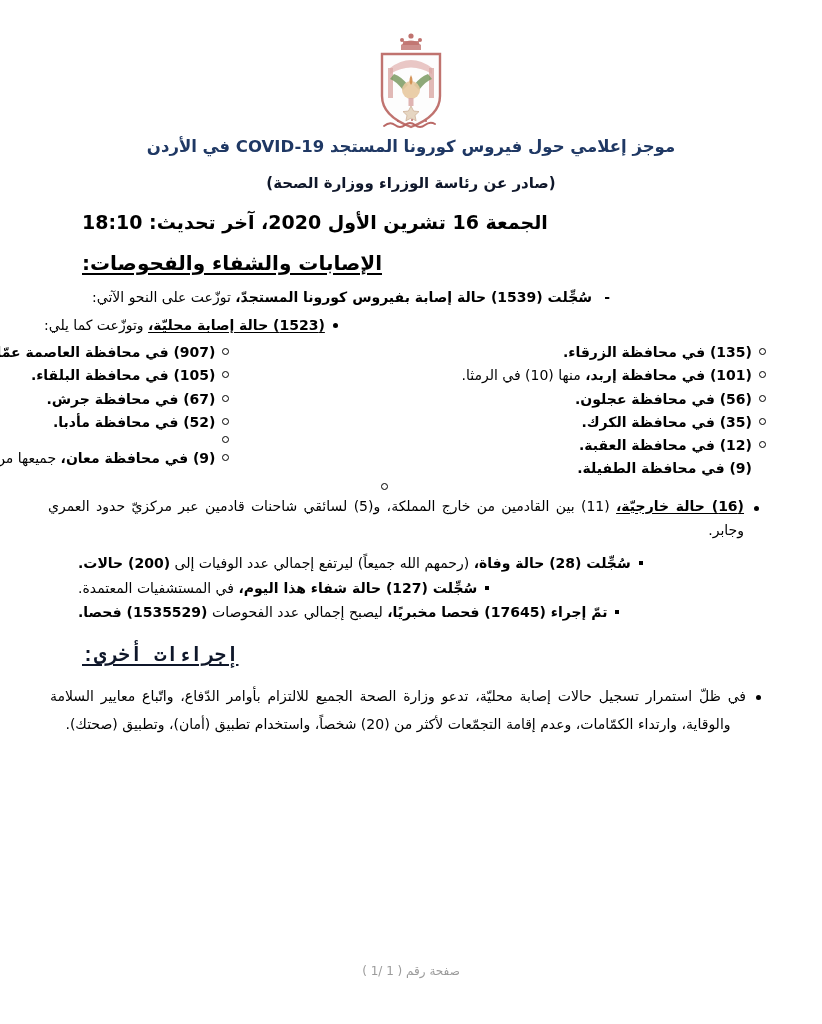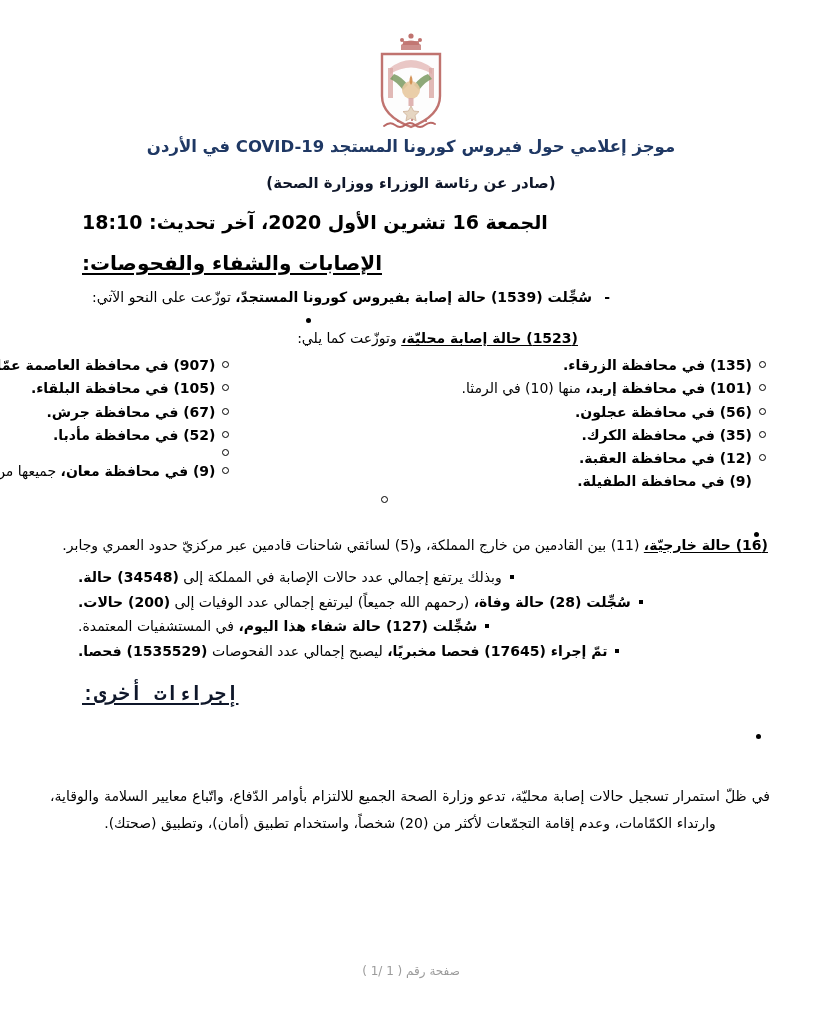--- a/index.html
+++ b/index.html
@@ -95,22 +95,23 @@
     width: 18px;
     flex: none;
     text-align: right;
     font-weight: bold;
   }
   .dash-text { font-weight: bold; }
   .dash-text .normal { font-weight: normal; }
 
   .bullet-row {
     display: flex;
-    flex-direction: column;
+    flex-direction: row;
     align-items: baseline;
+    justify-content: flex-end;
     padding-left: 0;
   }
   .bullet-mark {
     flex: none;
     width: 22px;
     text-align: center;
     font-size: 13px;
     line-height: 1;
     position: relative;
     top: -2px;
@@ -168,22 +169,21 @@
   .lone-circle {
     display: flex;
     justify-content: flex-start;
     padding-right: 383px;
     line-height: 1.66;
   }
 
   
   .external {
     display: flex;
-    flex-direction: column;
-    margin-top: 13px;
+    flex-direction: row;
     padding-right: 10px;
   }
   .external .bullet-mark { width: 24px; top: 6px; }
   .external .body {
     font-size: 14px;
     line-height: 1.78;
     text-align: justify;
     text-align-last: right;
     flex: 1;
     padding-left: 4px;
@@ -199,24 +199,23 @@
     line-height: 1.74;
     padding-left: 34px;
   }
   .stat-row .bullet-mark { width: 20px; top: -3px; }
   .stat-row .txt { font-size: 14px; font-weight: bold; }
   .stat-row .txt .normal { font-weight: normal; }
 
   
   .proc {
     display: flex;
-    flex-direction: column;
+    flex-direction: row;
     margin-top: 16px;
     padding-right: 8px;
-    gap: 48px;
   }
   .proc .bullet-mark { width: 24px; top: 6px; }
   .proc .body {
     font-size: 14px;
     line-height: 1.95;
     text-align: justify;
     text-align-last: center;
     flex: 1;
     padding-left: 6px;
   }
@@ -358,24 +357,20 @@
       <span class="bullet-mark"><span class="circle"></span></span>
     </div>
 
     <div class="external">
       <span class="bullet-mark"><span class="dot"></span></span>
       <span class="body bullet-text"><span class="uline">(16) حالة خارجيّة،</span><span class="normal"> (11) بين القادمين من خارج المملكة، و(5) لسائقي شاحنات قادمين عبر مركزيّ حدود العمري وجابر.</span></span>
     </div>
 
     <div class="stats">
 
-      <div class="stat-row">
-        <span class="bullet-mark"><span class="square"></span></span>
-        <span class="txt"><span class="normal">وبذلك يرتفع إجمالي عدد حالات الإصابة في المملكة إلى </span><span>(34548) حالة.</span></span>
-      </div>
 
       <div class="stat-row">
         <span class="bullet-mark"><span class="square"></span></span>
         <span class="txt"><span>سُجِّلت (28) حالة وفاة،</span><span class="normal"> (رحمهم الله جميعاً) ليرتفع إجمالي عدد الوفيات إلى </span><span>(200) حالات.</span></span>
       </div>
 
       <div class="stat-row">
         <span class="bullet-mark"><span class="square"></span></span>
         <span class="txt"><span>سُجِّلت (127) حالة شفاء هذا اليوم،</span><span class="normal"> في المستشفيات المعتمدة.</span></span>
       </div>

